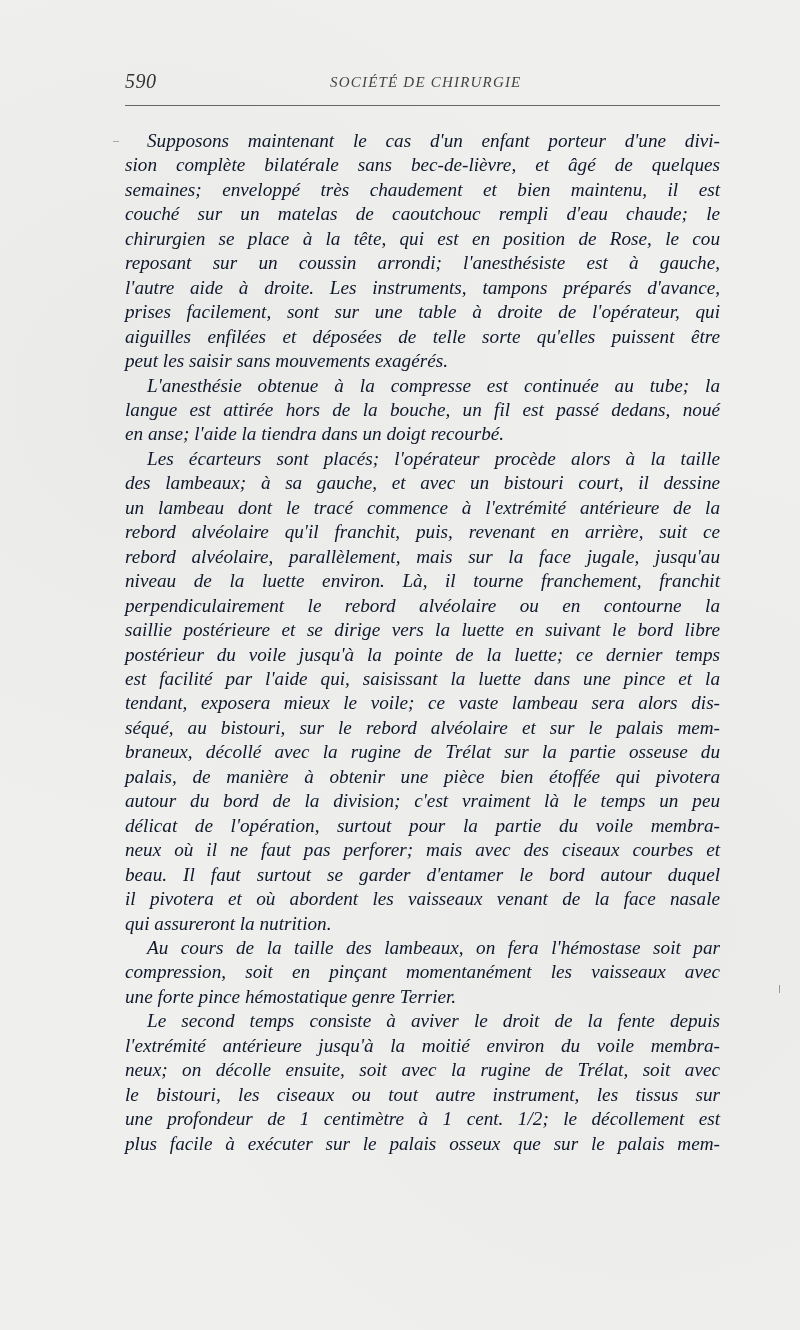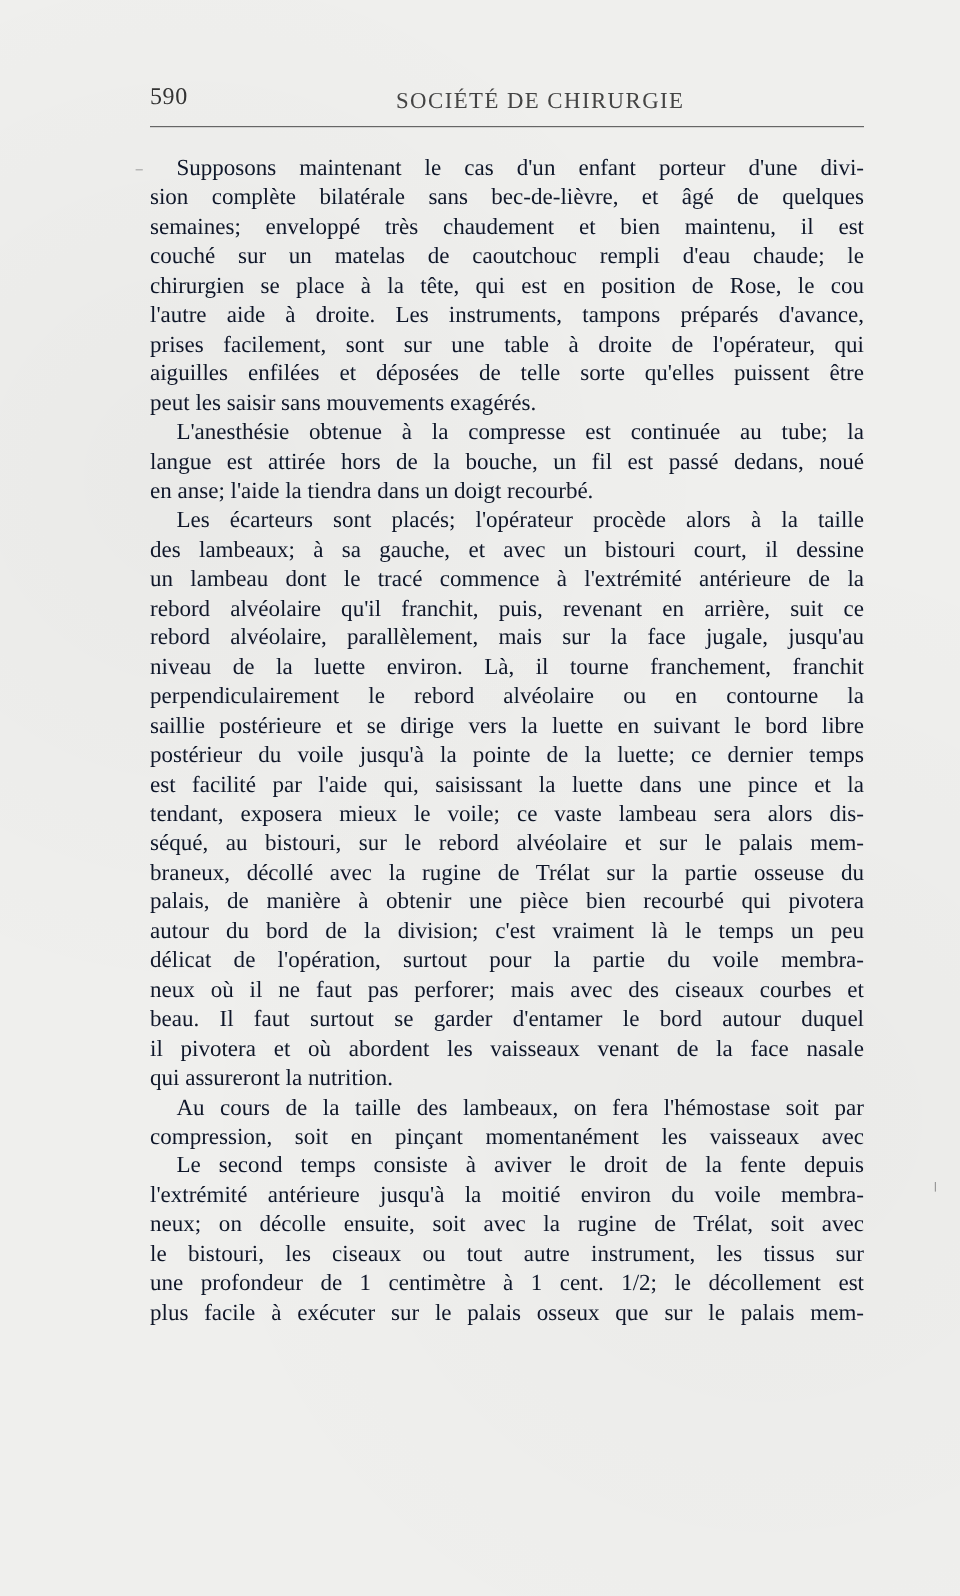--- a/index.html
+++ b/index.html
@@ -16,39 +16,40 @@
     position: relative;
     overflow: hidden;
     color: #2a2a2a;
     font-family: "DejaVu Serif", "Liberation Serif", serif;
   }
   .page {
     position: absolute;
     left: 125px;
     top: 66px;
     width: 595px;
+    font-style: italic;
   }
   .running-head {
     position: relative;
     height: 30px;
   }
   .page-number {
     position: absolute;
     left: 0;
     top: 4px;
     font-size: 20px;
     color: #333;
     font-family: "Liberation Serif", serif;
     letter-spacing: 0.5px;
   }
   .head-title {
     position: absolute;
     left: 205px;
     top: 8px;
-    font-size: 19px;
+    font-size: 15px;
     letter-spacing: 1.2px;
     color: #444;
     font-family: "Liberation Serif", serif;
   }
   .rule {
     position: absolute;
     left: 0;
     top: 39px;
     width: 595px;
     height: 1px;
@@ -104,20 +105,21 @@
     <span class="head-title">SOCIÉTÉ DE CHIRURGIE</span>
     <div class="rule"></div>
   </div>
   <div class="body-text" id="body-text">
       <div>
         <span class="line first">Supposons maintenant le cas d'un enfant porteur d'une divi-</span>
         <span class="line">sion complète bilatérale sans bec-de-lièvre, et âgé de quelques</span>
         <span class="line">semaines; enveloppé très chaudement et bien maintenu, il est</span>
         <span class="line">couché sur un matelas de caoutchouc rempli d'eau chaude; le</span>
         <span class="line">chirurgien se place à la tête, qui est en position de Rose, le cou</span>
+        <span class="line">reposant sur un coussin arrondi; l'anesthésiste est à gauche,</span>
         <span class="line">l'autre aide à droite. Les instruments, tampons préparés d'avance,</span>
         <span class="line">prises facilement, sont sur une table à droite de l'opérateur, qui</span>
         <span class="line">aiguilles enfilées et déposées de telle sorte qu'elles puissent être</span>
         <span class="line last">peut les saisir sans mouvements exagérés.</span>
       </div>
       <div>
         <span class="line first">L'anesthésie obtenue à la compresse est continuée au tube; la</span>
         <span class="line">langue est attirée hors de la bouche, un fil est passé dedans, noué</span>
         <span class="line last">en anse; l'aide la tiendra dans un doigt recourbé.</span>
       </div>
@@ -128,31 +130,32 @@
         <span class="line">rebord alvéolaire qu'il franchit, puis, revenant en arrière, suit ce</span>
         <span class="line">rebord alvéolaire, parallèlement, mais sur la face jugale, jusqu'au</span>
         <span class="line">niveau de la luette environ. Là, il tourne franchement, franchit</span>
         <span class="line">perpendiculairement le rebord alvéolaire ou en contourne la</span>
         <span class="line">saillie postérieure et se dirige vers la luette en suivant le bord libre</span>
         <span class="line">postérieur du voile jusqu'à la pointe de la luette; ce dernier temps</span>
         <span class="line">est facilité par l'aide qui, saisissant la luette dans une pince et la</span>
         <span class="line">tendant, exposera mieux le voile; ce vaste lambeau sera alors dis-</span>
         <span class="line">séqué, au bistouri, sur le rebord alvéolaire et sur le palais mem-</span>
         <span class="line">braneux, décollé avec la rugine de Trélat sur la partie osseuse du</span>
-        <span class="line">palais, de manière à obtenir une pièce bien recourbé qui pivotera</span>
+        <span class="line">palais, de manière à obtenir une pièce bien étoffée qui pivotera</span>
         <span class="line">autour du bord de la division; c'est vraiment là le temps un peu</span>
         <span class="line">délicat de l'opération, surtout pour la partie du voile membra-</span>
         <span class="line">neux où il ne faut pas perforer; mais avec des ciseaux courbes et</span>
         <span class="line">beau. Il faut surtout se garder d'entamer le bord autour duquel</span>
         <span class="line">il pivotera et où abordent les vaisseaux venant de la face nasale</span>
         <span class="line last">qui assureront la nutrition.</span>
       </div>
       <div>
         <span class="line first">Au cours de la taille des lambeaux, on fera l'hémostase soit par</span>
         <span class="line">compression, soit en pinçant momentanément les vaisseaux avec</span>
+        <span class="line last">une forte pince hémostatique genre Terrier.</span>
       </div>
       <div>
         <span class="line first">Le second temps consiste à aviver le droit de la fente depuis</span>
         <span class="line">l'extrémité antérieure jusqu'à la moitié environ du voile membra-</span>
         <span class="line">neux; on décolle ensuite, soit avec la rugine de Trélat, soit avec</span>
         <span class="line">le bistouri, les ciseaux ou tout autre instrument, les tissus sur</span>
         <span class="line">une profondeur de 1 centimètre à 1 cent. 1/2; le décollement est</span>
         <span class="line">plus facile à exécuter sur le palais osseux que sur le palais mem-</span>
       </div>
     </div>

